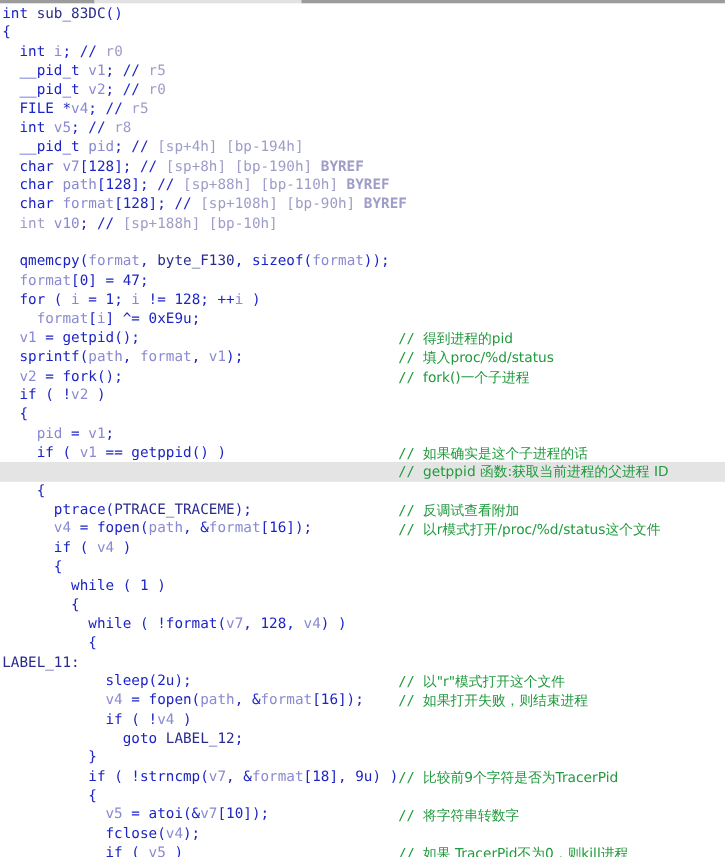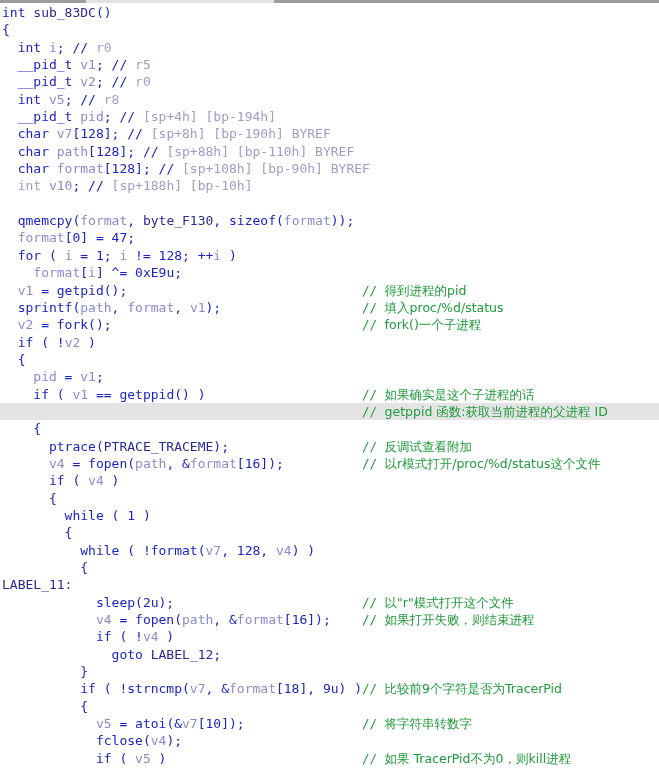--- a/index.html
+++ b/index.html
@@ -81,21 +81,21 @@
 
   
   .kw    { color: #1c24c4; }   
   .fn    { color: #1c24c4; }   
   .name  { color: #2b2b8f; }   
   .var   { color: #8a8ad0; }   
   .num   { color: #1c24c4; }   
   .punct { color: #1c24c4; }
   .annot { color: #9d9dc8; margin-top: 28px; }   
   .annot-slash { color: #1c24c4; }
-  .byref { color: #9d9dc8; }
+  .byref { color: #9d9dc8; font-weight: bold; }
   .label { color: #2b2b8f; }
 </style>
 </head>
 <body>
 
 <div id="top-strip">
   <div class="seg-a"></div>
   <div class="seg-b"></div>
   <div class="seg-c"></div>
 </div>
@@ -105,20 +105,21 @@
 <div class="line"><span class="code"><span class="kw">int </span><span class="name">sub_83DC</span><span class="punct">()</span></span></div>
 
 <div class="line"><span class="code"><span class="punct">{</span></span></div>
 
 <div class="line"><span class="code"><span class="kw">  int </span><span class="var">i</span><span class="punct">; </span><span class="annot-slash">// </span><span class="annot">r0</span></span></div>
 
 <div class="line"><span class="code"><span class="kw">  __pid_t </span><span class="var">v1</span><span class="punct">; </span><span class="annot-slash">// </span><span class="annot">r5</span></span></div>
 
 <div class="line"><span class="code"><span class="kw">  __pid_t </span><span class="var">v2</span><span class="punct">; </span><span class="annot-slash">// </span><span class="annot">r0</span></span></div>
 
+<div class="line"><span class="code"><span class="kw">  FILE *</span><span class="var">v4</span><span class="punct">; </span><span class="annot-slash">// </span><span class="annot">r5</span></span></div>
 
 <div class="line"><span class="code"><span class="kw">  int </span><span class="var">v5</span><span class="punct">; </span><span class="annot-slash">// </span><span class="annot">r8</span></span></div>
 
 <div class="line"><span class="code"><span class="kw">  __pid_t </span><span class="var">pid</span><span class="punct">; </span><span class="annot-slash">// </span><span class="annot">[sp+4h] [bp-194h]</span></span></div>
 
 <div class="line"><span class="code"><span class="kw">  char </span><span class="var">v7</span><span class="punct">[</span><span class="num">128</span><span class="punct">]; </span><span class="annot-slash">// </span><span class="annot">[sp+8h] [bp-190h] </span><span class="byref">BYREF</span></span></div>
 
 <div class="line"><span class="code"><span class="kw">  char </span><span class="var">path</span><span class="punct">[</span><span class="num">128</span><span class="punct">]; </span><span class="annot-slash">// </span><span class="annot">[sp+88h] [bp-110h] </span><span class="byref">BYREF</span></span></div>
 
 <div class="line"><span class="code"><span class="kw">  char </span><span class="var">format</span><span class="punct">[</span><span class="num">128</span><span class="punct">]; </span><span class="annot-slash">// </span><span class="annot">[sp+108h] [bp-90h] </span><span class="byref">BYREF</span></span></div>

